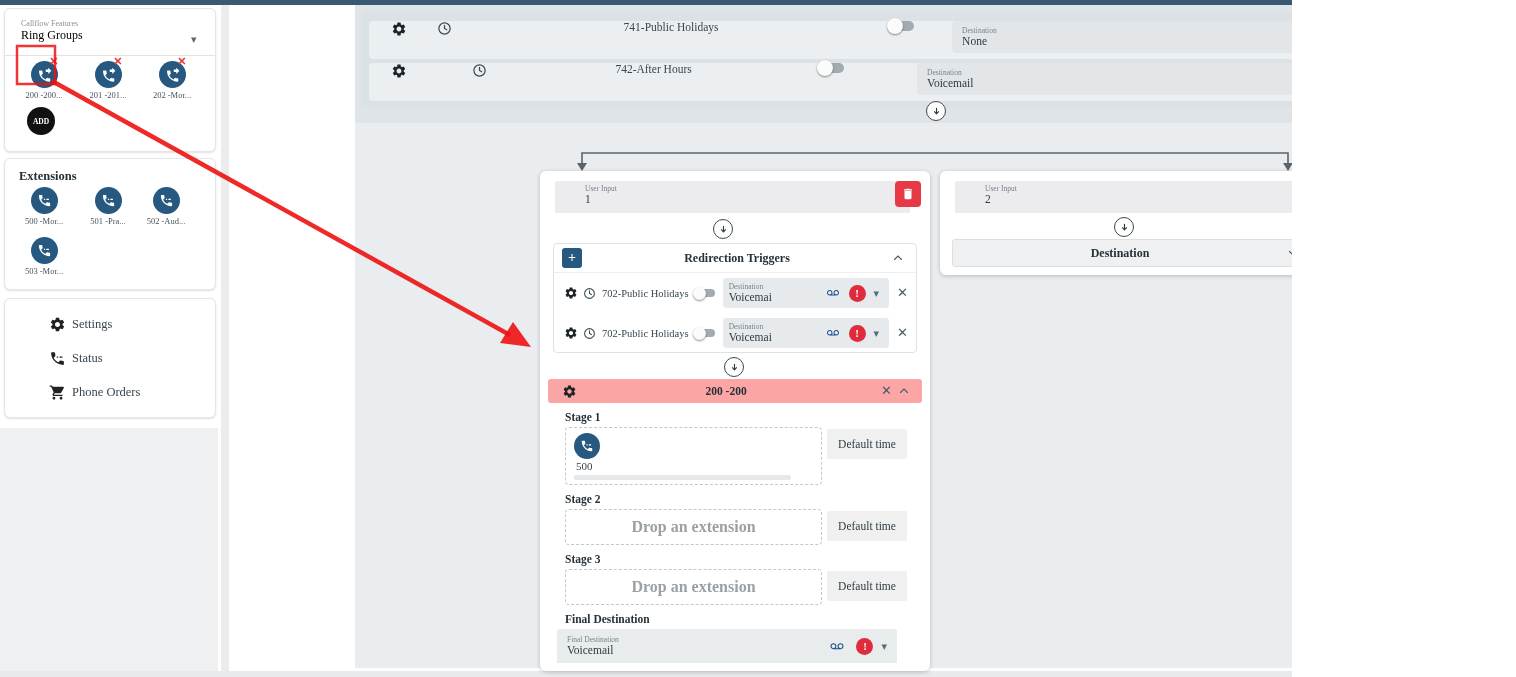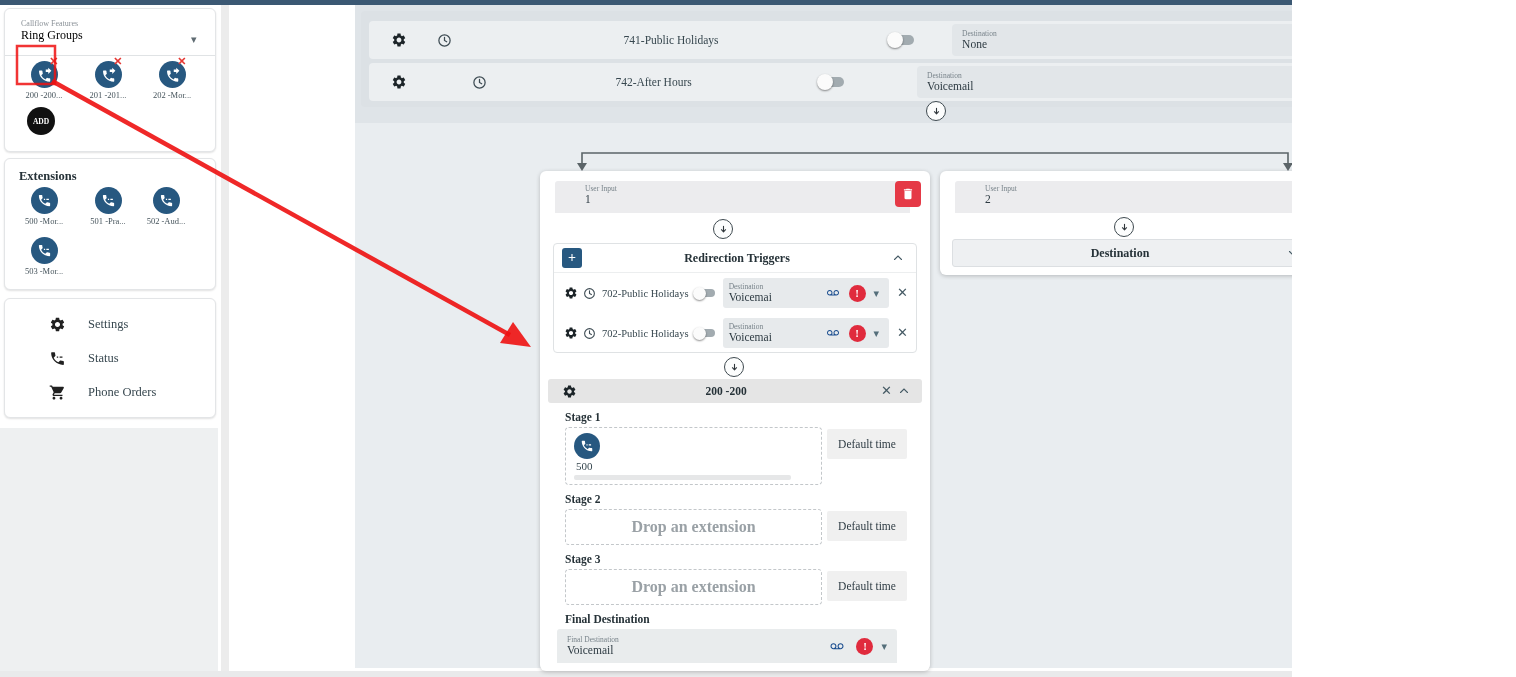--- a/index.html
+++ b/index.html
@@ -20,28 +20,28 @@
   .divline{position:absolute;left:0;right:0;height:1px;background:#e0e3e5;}
   .ico-item{position:absolute;width:62px;text-align:center;}
   .blue-circle{width:27px;height:27px;border-radius:50%;background:#275880;margin:0 auto;
                display:flex;align-items:center;justify-content:center;position:relative;}
   .red-x{position:absolute;top:-6px;right:-1px;color:#e53935;font-weight:bold;font-size:11px;}
   .ico-label{font-size:8.5px;color:#45535b;margin-top:2px;white-space:nowrap;}
   .add-btn{position:absolute;width:28px;height:28px;border-radius:50%;background:#111;
            color:#fff;font-size:7.5px;font-weight:bold;display:flex;align-items:center;justify-content:center;}
   .menu-item{position:absolute;left:0;width:100%;height:34px;display:flex;align-items:center;}
   .menu-item .mi-icon{margin-left:44px;width:17px;height:17px;}
-  .menu-item .mi-label{margin-left:22px;font-size:12.5px;color:#37474f;}
+  .menu-item .mi-label{margin-left:6px;font-size:12.5px;color:#37474f;}
   .ext-title{font-size:12.5px;font-weight:bold;color:#263238;}
 
   
   .main{left:355px;top:5px;width:1161px;height:663px;background:#dfe4e8;}
   .rows-wrap{position:absolute;left:6px;top:6px;width:1147px;height:96px;background:#dce1e5;border-radius:4px;}
   .frow{position:absolute;left:8px;width:1129px;height:38px;background:#eceff1;border-radius:4px;
-        display:flex;align-items:center;}
+        display:flex;}
   .frow .gear{margin-left:22px;}
   .frow .clock{margin-left:30px;}
   .frow .ftitle{flex:1;text-align:center;font-size:11.5px;color:#37474f;}
   .dest-field{width:505px;height:32px;background:#e2e6e9;border-radius:4px;display:flex;align-items:center;}
   .df-text{margin-left:10px;flex:1;}
   .df-label{font-size:7.5px;color:#78838a;line-height:9px;}
   .df-value{font-size:11.5px;color:#2d3a42;line-height:13px;}
   .caret{font-size:11px;color:#546e7a;margin:0 10px 0 8px;}
   .xclose{font-size:13px;color:#455a64;margin:0 16px 0 14px;}
   .toggle{position:relative;width:24px;height:10px;background:#a2abb0;border-radius:6px;margin-right:38px;}
@@ -65,21 +65,21 @@
   .rt-box{position:absolute;background:#fff;border:1px solid #dfe2e4;border-radius:4px;}
   .rt-head{position:absolute;left:0;top:0;right:0;height:28px;display:flex;align-items:center;
            border-bottom:1px solid #eceeef;}
   .plus-btn{margin-left:8px;width:20px;height:20px;background:#275880;border-radius:3px;color:#fff;
             font-size:14px;font-weight:bold;display:flex;align-items:center;justify-content:center;}
   .rt-title{flex:1;text-align:center;font-size:12px;font-weight:bold;color:#263238;}
   .trow{position:absolute;left:6px;right:6px;height:38px;display:flex;align-items:center;}
   .trow .tname{font-size:10.5px;color:#37474f;margin:0 6px;white-space:nowrap;}
   .chip{height:30px;background:#e7eaec;border-radius:3px;display:flex;align-items:center;flex:1;}
   .chip .df-text{margin-left:6px;}
-  .panel-head{position:absolute;background:#e5e5e5;border-radius:3px;display:flex;align-items:center;height:24px;}
+  .panel-head{position:absolute;background:#fca5a5;border-radius:3px;display:flex;align-items:center;height:24px;}
   .panel-title{flex:1;text-align:center;font-size:11.5px;font-weight:bold;color:#263238;}
   .stage-label{position:absolute;font-size:11.5px;font-weight:bold;color:#263238;}
   .dropzone{position:absolute;border:1.5px dashed #c3c7ca;border-radius:4px;background:#fff;}
   .dz-empty{display:flex;align-items:center;justify-content:center;font-size:16px;font-weight:bold;color:#9aa1a6;}
   .dt-btn{position:absolute;background:#f0f0f0;border-radius:2px;font-size:11.5px;color:#2e3b43;
           display:flex;align-items:center;justify-content:center;}
   .slider-bar{position:absolute;height:5px;background:#e6e7e8;border-radius:2px;}
   .fd-field{position:absolute;background:#e9eced;border-radius:3px 3px 0 0;display:flex;align-items:center;}
   .dest-bar{position:absolute;background:#eef0f2;border:1px solid #dcdfe2;border-radius:3px;
             display:flex;align-items:center;}

